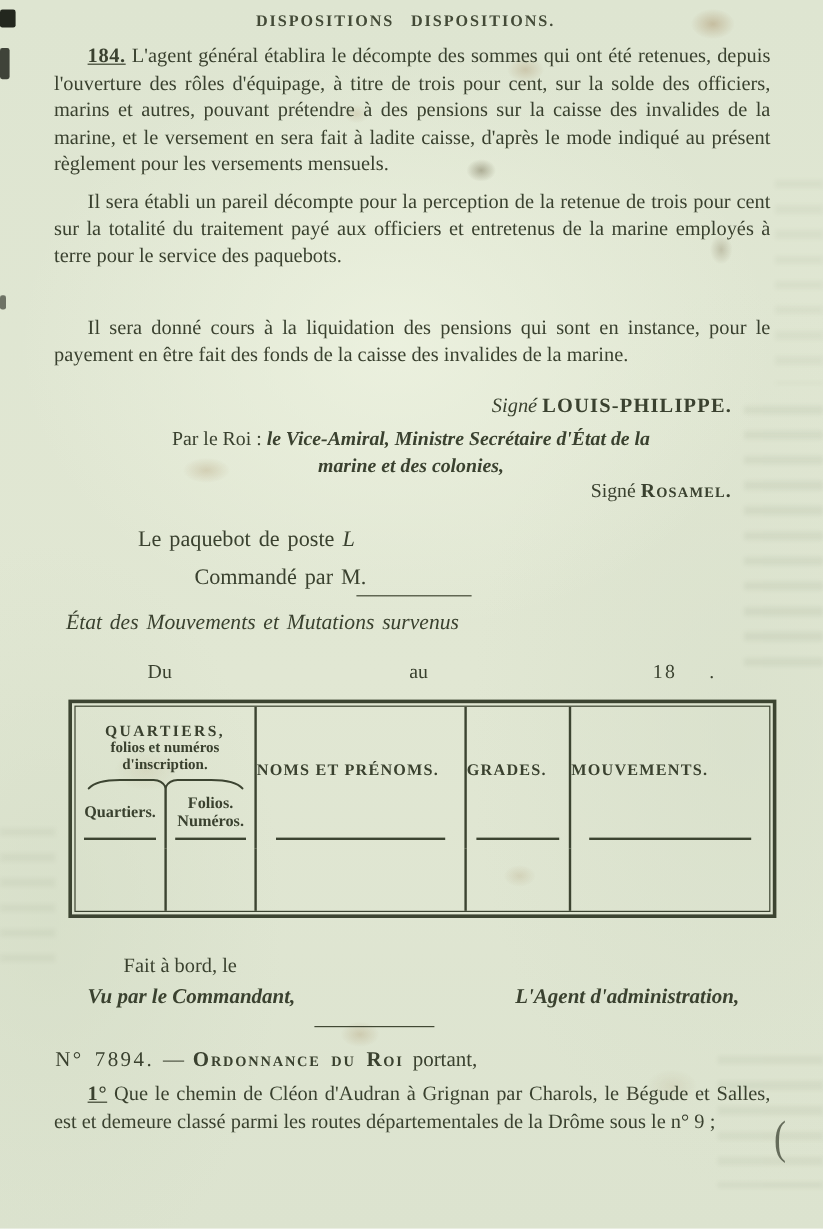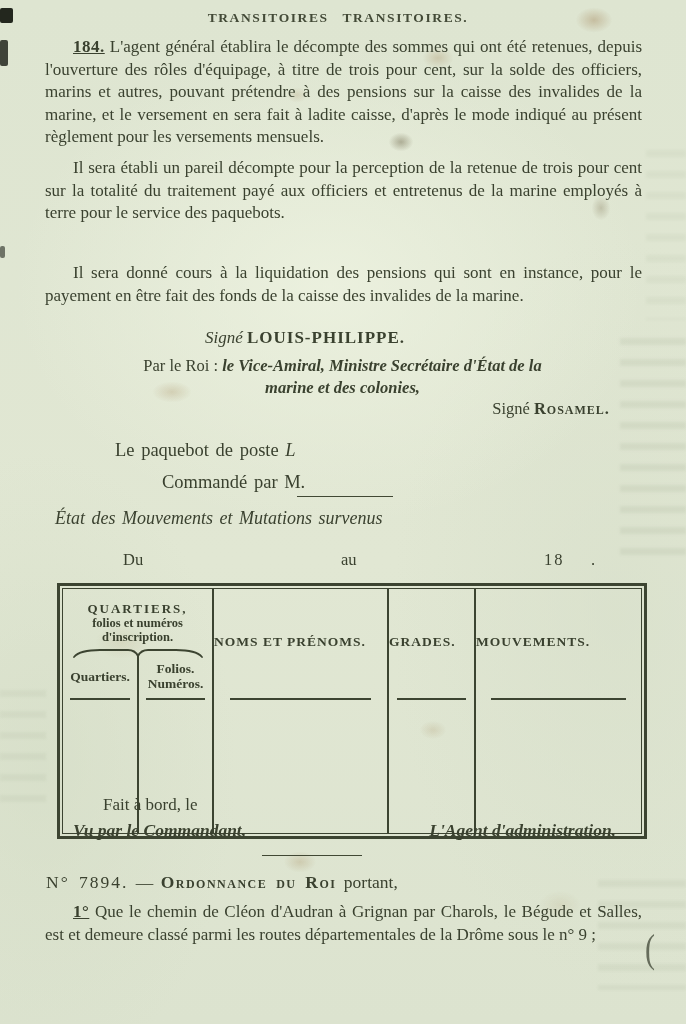--- a/index.html
+++ b/index.html
@@ -40,39 +40,39 @@
   .ghost.g3{right:0;top:880px;width:88px;height:110px;opacity:.45;}
   .ghost.g4{left:0;top:690px;width:46px;height:120px;opacity:.4;}
   .paren-mark{position:absolute;left:645px;top:932px;font-size:30px;color:rgba(62,68,52,.75);transform:scaleY(1.3);}
   
   .doc-header{position:absolute;top:10px;left:0;right:10px;text-align:center;
     font-weight:bold;font-size:13.5px;letter-spacing:1.6px;word-spacing:9px;color:#434a37;}
   .body-par{position:absolute;left:45px;width:597px;margin:0;
     font-size:17px;line-height:22.6px;text-align:justify;text-indent:28px;}
   .p1{top:36px;} .p2{top:157px;} .p3{top:262px;}
   .par-num{font-weight:bold;letter-spacing:.5px;text-decoration:underline;}
-  .sig-king{position:absolute;top:328px;left:0;right:76px;text-align:center;font-size:17px;}
+  .sig-king{position:absolute;top:328px;left:0;right:76px;text-align:right;font-size:17px;}
   .sig-king .name{letter-spacing:1px;font-weight:600;}
   .sig-label{font-style:italic;}
   .countersign{position:absolute;top:355px;left:70px;width:545px;text-align:center;
     font-size:16.5px;line-height:22px;}
   .countersign i{font-weight:600;}
   .sig-rosamel{position:absolute;top:399px;left:0;right:76px;text-align:right;font-size:16.5px;}
   .sc{font-variant:small-caps;letter-spacing:1px;font-weight:600;}
   .ship-line{position:absolute;top:440px;left:115px;font-size:18.5px;word-spacing:2px;}
   .cmd-line{position:absolute;top:472px;left:162px;font-size:18.5px;word-spacing:2px;}
   .rule{position:absolute;border-top:1.6px solid #414834;}
   .rule.r1{top:496px;left:297px;width:96px;}
   .rule.r2{top:855px;left:262px;width:100px;}
   .state-title{position:absolute;top:508px;left:55px;font-style:italic;font-size:18px;word-spacing:2px;}
   .du-line{position:absolute;top:550px;left:0;width:100%;height:22px;font-size:16.5px;}
   .du-line span{position:absolute;}
   .du-w{left:123px;} .au-w{left:341px;} .yr-w{left:544px;letter-spacing:2px;} .dot-w{left:591px;}
   
-  .tbl{position:absolute;top:583px;left:57px;width:590px;height:256px;
+  .tbl{position:absolute;top:583px;left:57px;width:590px;height:182px;
     border:3px solid #3c4431;box-sizing:border-box;}
   .tbl-inner{position:absolute;inset:2px;border:1px solid #3c4431;
     display:grid;grid-template-columns:76px 75px 175px 87px 1fr;
     grid-template-rows:66px 52px 1fr;}
   .cell{position:relative;box-sizing:border-box;}
   .vline{border-right:2px solid #3c4431;}
   .th-group{grid-column:1/3;grid-row:1;text-align:center;padding-top:13px;
     font-weight:bold;font-size:12.5px;line-height:14px;color:#39402e;}
   .th-group .caps{letter-spacing:2px;font-size:13px;}
   .brace{display:block;margin:3px auto 0;}
@@ -102,21 +102,21 @@
   <div class="stain-layer"></div>
   <div class="edge-mark m1"></div>
   <div class="edge-mark m2"></div>
   <div class="edge-mark m3"></div>
   <div class="ghost g1"></div>
   <div class="ghost g2"></div>
   <div class="ghost g3"></div>
   <div class="ghost g4"></div>
   <span class="paren-mark">(</span>
 
-  <div class="doc-header">TRANSITOIRES TRANSITOIRES.</div>
+  <div class="doc-header">DISPOSITIONS DISPOSITIONS.</div>
 
   <p class="body-par p1"><span class="par-num">184.</span>
     <span>L'agent général établira le décompte des sommes qui ont été retenues, depuis l'ouverture des rôles d'équipage, à titre de trois pour cent, sur la solde des officiers, marins et autres, pouvant prétendre à des pensions sur la caisse des invalides de la marine, et le versement en sera fait à ladite caisse, d'après le mode indiqué au présent règlement pour les versements mensuels.</span></p>
 
   <p class="body-par p2">Il sera établi un pareil décompte pour la perception de la retenue de trois pour cent sur la totalité du traitement payé aux officiers et entretenus de la marine employés à terre pour le service des paquebots.</p>
 
   <p class="body-par p3">Il sera donné cours à la liquidation des pensions qui sont en instance, pour le payement en être fait des fonds de la caisse des invalides de la marine.</p>
 
   <div class="sig-king"><span class="sig-label">Signé</span>
     <span class="name">LOUIS-PHILIPPE.</span></div>

